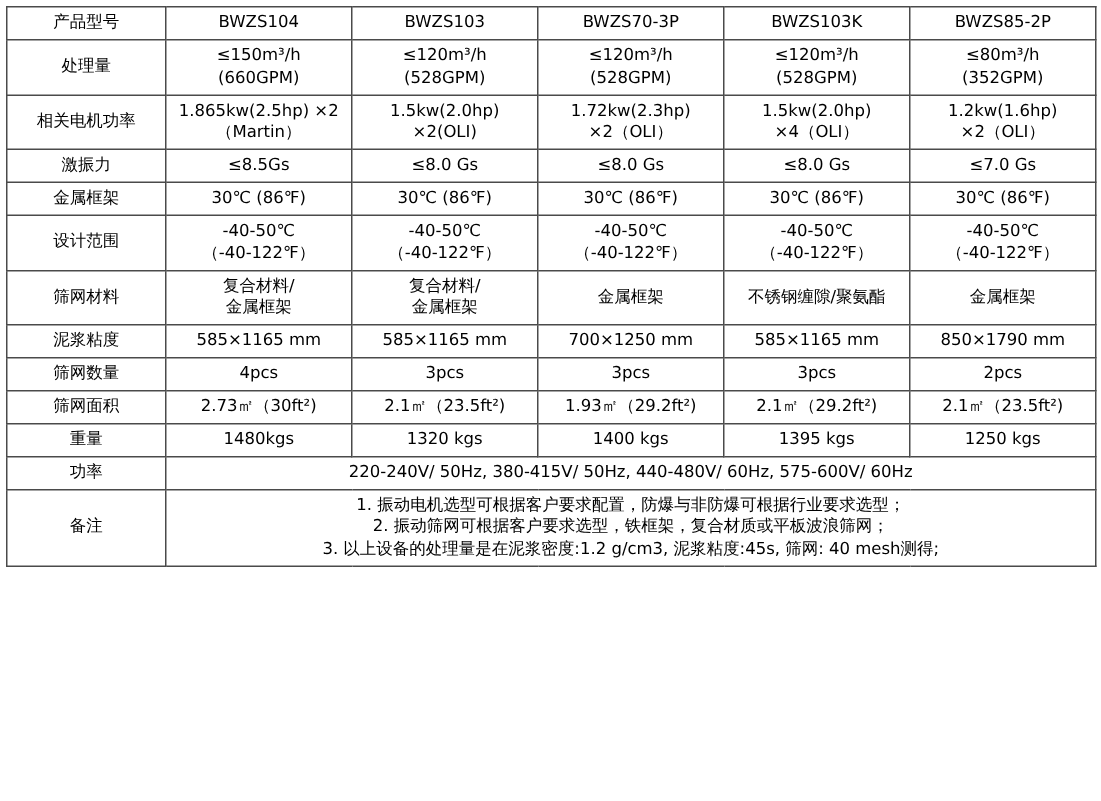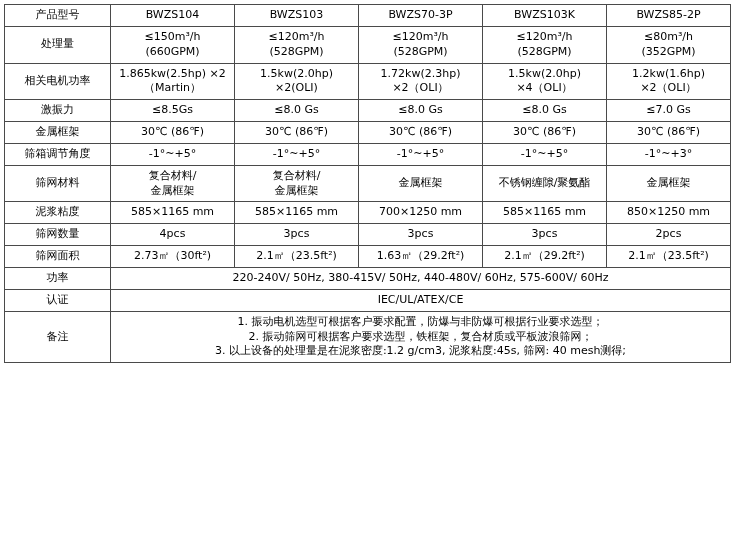--- a/index.html
+++ b/index.html
@@ -118,68 +118,77 @@
         </tr>
         <tr>
           <td class="rowlabel">金属框架</td>
           <td class="cell-multiline">30℃ (86℉)</td>
           <td class="cell-multiline">30℃ (86℉)</td>
           <td class="cell-multiline">30℃ (86℉)</td>
           <td class="cell-multiline">30℃ (86℉)</td>
           <td class="cell-multiline">30℃ (86℉)</td>
         </tr>
         <tr>
-          <td class="rowlabel">筛箱调节角度</td>
-          <td class="cell-multiline">-1°~+5°</td>
-          <td class="cell-multiline">-1°~+5°</td>
-          <td class="cell-multiline">-1°~+5°</td>
-          <td class="cell-multiline">-1°~+5°</td>
-          <td class="cell-multiline">-1°~+3°</td>
+          <td class="rowlabel">设计范围</td>
+          <td class="cell-multiline">-40-50℃
+（-40-122℉）</td>
+          <td class="cell-multiline">-40-50℃
+（-40-122℉）</td>
+          <td class="cell-multiline">-40-50℃
+（-40-122℉）</td>
+          <td class="cell-multiline">-40-50℃
+（-40-122℉）</td>
+          <td class="cell-multiline">-40-50℃
+（-40-122℉）</td>
         </tr>
         <tr>
           <td class="rowlabel">筛网材料</td>
           <td class="cell-multiline">复合材料/
 金属框架</td>
           <td class="cell-multiline">复合材料/
 金属框架</td>
           <td class="cell-multiline">金属框架</td>
           <td class="cell-multiline">不锈钢缠隙/聚氨酯</td>
           <td class="cell-multiline">金属框架</td>
         </tr>
         <tr>
           <td class="rowlabel">泥浆粘度</td>
           <td class="cell-multiline">585×1165 mm</td>
           <td class="cell-multiline">585×1165 mm</td>
           <td class="cell-multiline">700×1250 mm</td>
           <td class="cell-multiline">585×1165 mm</td>
-          <td class="cell-multiline">850×1250 mm</td>
+          <td class="cell-multiline">850×1790 mm</td>
         </tr>
         <tr>
           <td class="rowlabel">筛网数量</td>
           <td class="cell-multiline">4pcs</td>
           <td class="cell-multiline">3pcs</td>
           <td class="cell-multiline">3pcs</td>
           <td class="cell-multiline">3pcs</td>
           <td class="cell-multiline">2pcs</td>
         </tr>
         <tr>
           <td class="rowlabel">筛网面积</td>
           <td class="cell-multiline">2.73㎡（30ft²)</td>
           <td class="cell-multiline">2.1㎡（23.5ft²)</td>
-          <td class="cell-multiline">1.63㎡（29.2ft²)</td>
+          <td class="cell-multiline">1.93㎡（29.2ft²)</td>
           <td class="cell-multiline">2.1㎡（29.2ft²)</td>
           <td class="cell-multiline">2.1㎡（23.5ft²)</td>
         </tr>
         <tr>
+          <td class="rowlabel">重量</td>
+          <td class="cell-multiline">1480kgs</td>
+          <td class="cell-multiline">1320 kgs</td>
+          <td class="cell-multiline">1400 kgs</td>
+          <td class="cell-multiline">1395 kgs</td>
+          <td class="cell-multiline">1250 kgs</td>
+        </tr>
+        <tr>
           <td class="rowlabel">功率</td>
           <td class="wide-cell" colspan="5">220-240V/ 50Hz, 380-415V/ 50Hz, 440-480V/ 60Hz, 575-600V/ 60Hz</td>
-        </tr>
-        <tr>
-          <td class="rowlabel">认证</td>
-          <td class="wide-cell" colspan="5">IEC/UL/ATEX/CE</td>
         </tr>
         <tr>
           <td class="rowlabel">备注</td>
           <td class="notes-cell" colspan="5">
             <div>1. 振动电机选型可根据客户要求配置，防爆与非防爆可根据行业要求选型；</div>
             <div>2. 振动筛网可根据客户要求选型，铁框架，复合材质或平板波浪筛网；</div>
             <div>3. 以上设备的处理量是在泥浆密度:1.2 g/cm3, 泥浆粘度:45s, 筛网: 40 mesh测得;</div>
           </td>
         </tr>
       </tbody>

